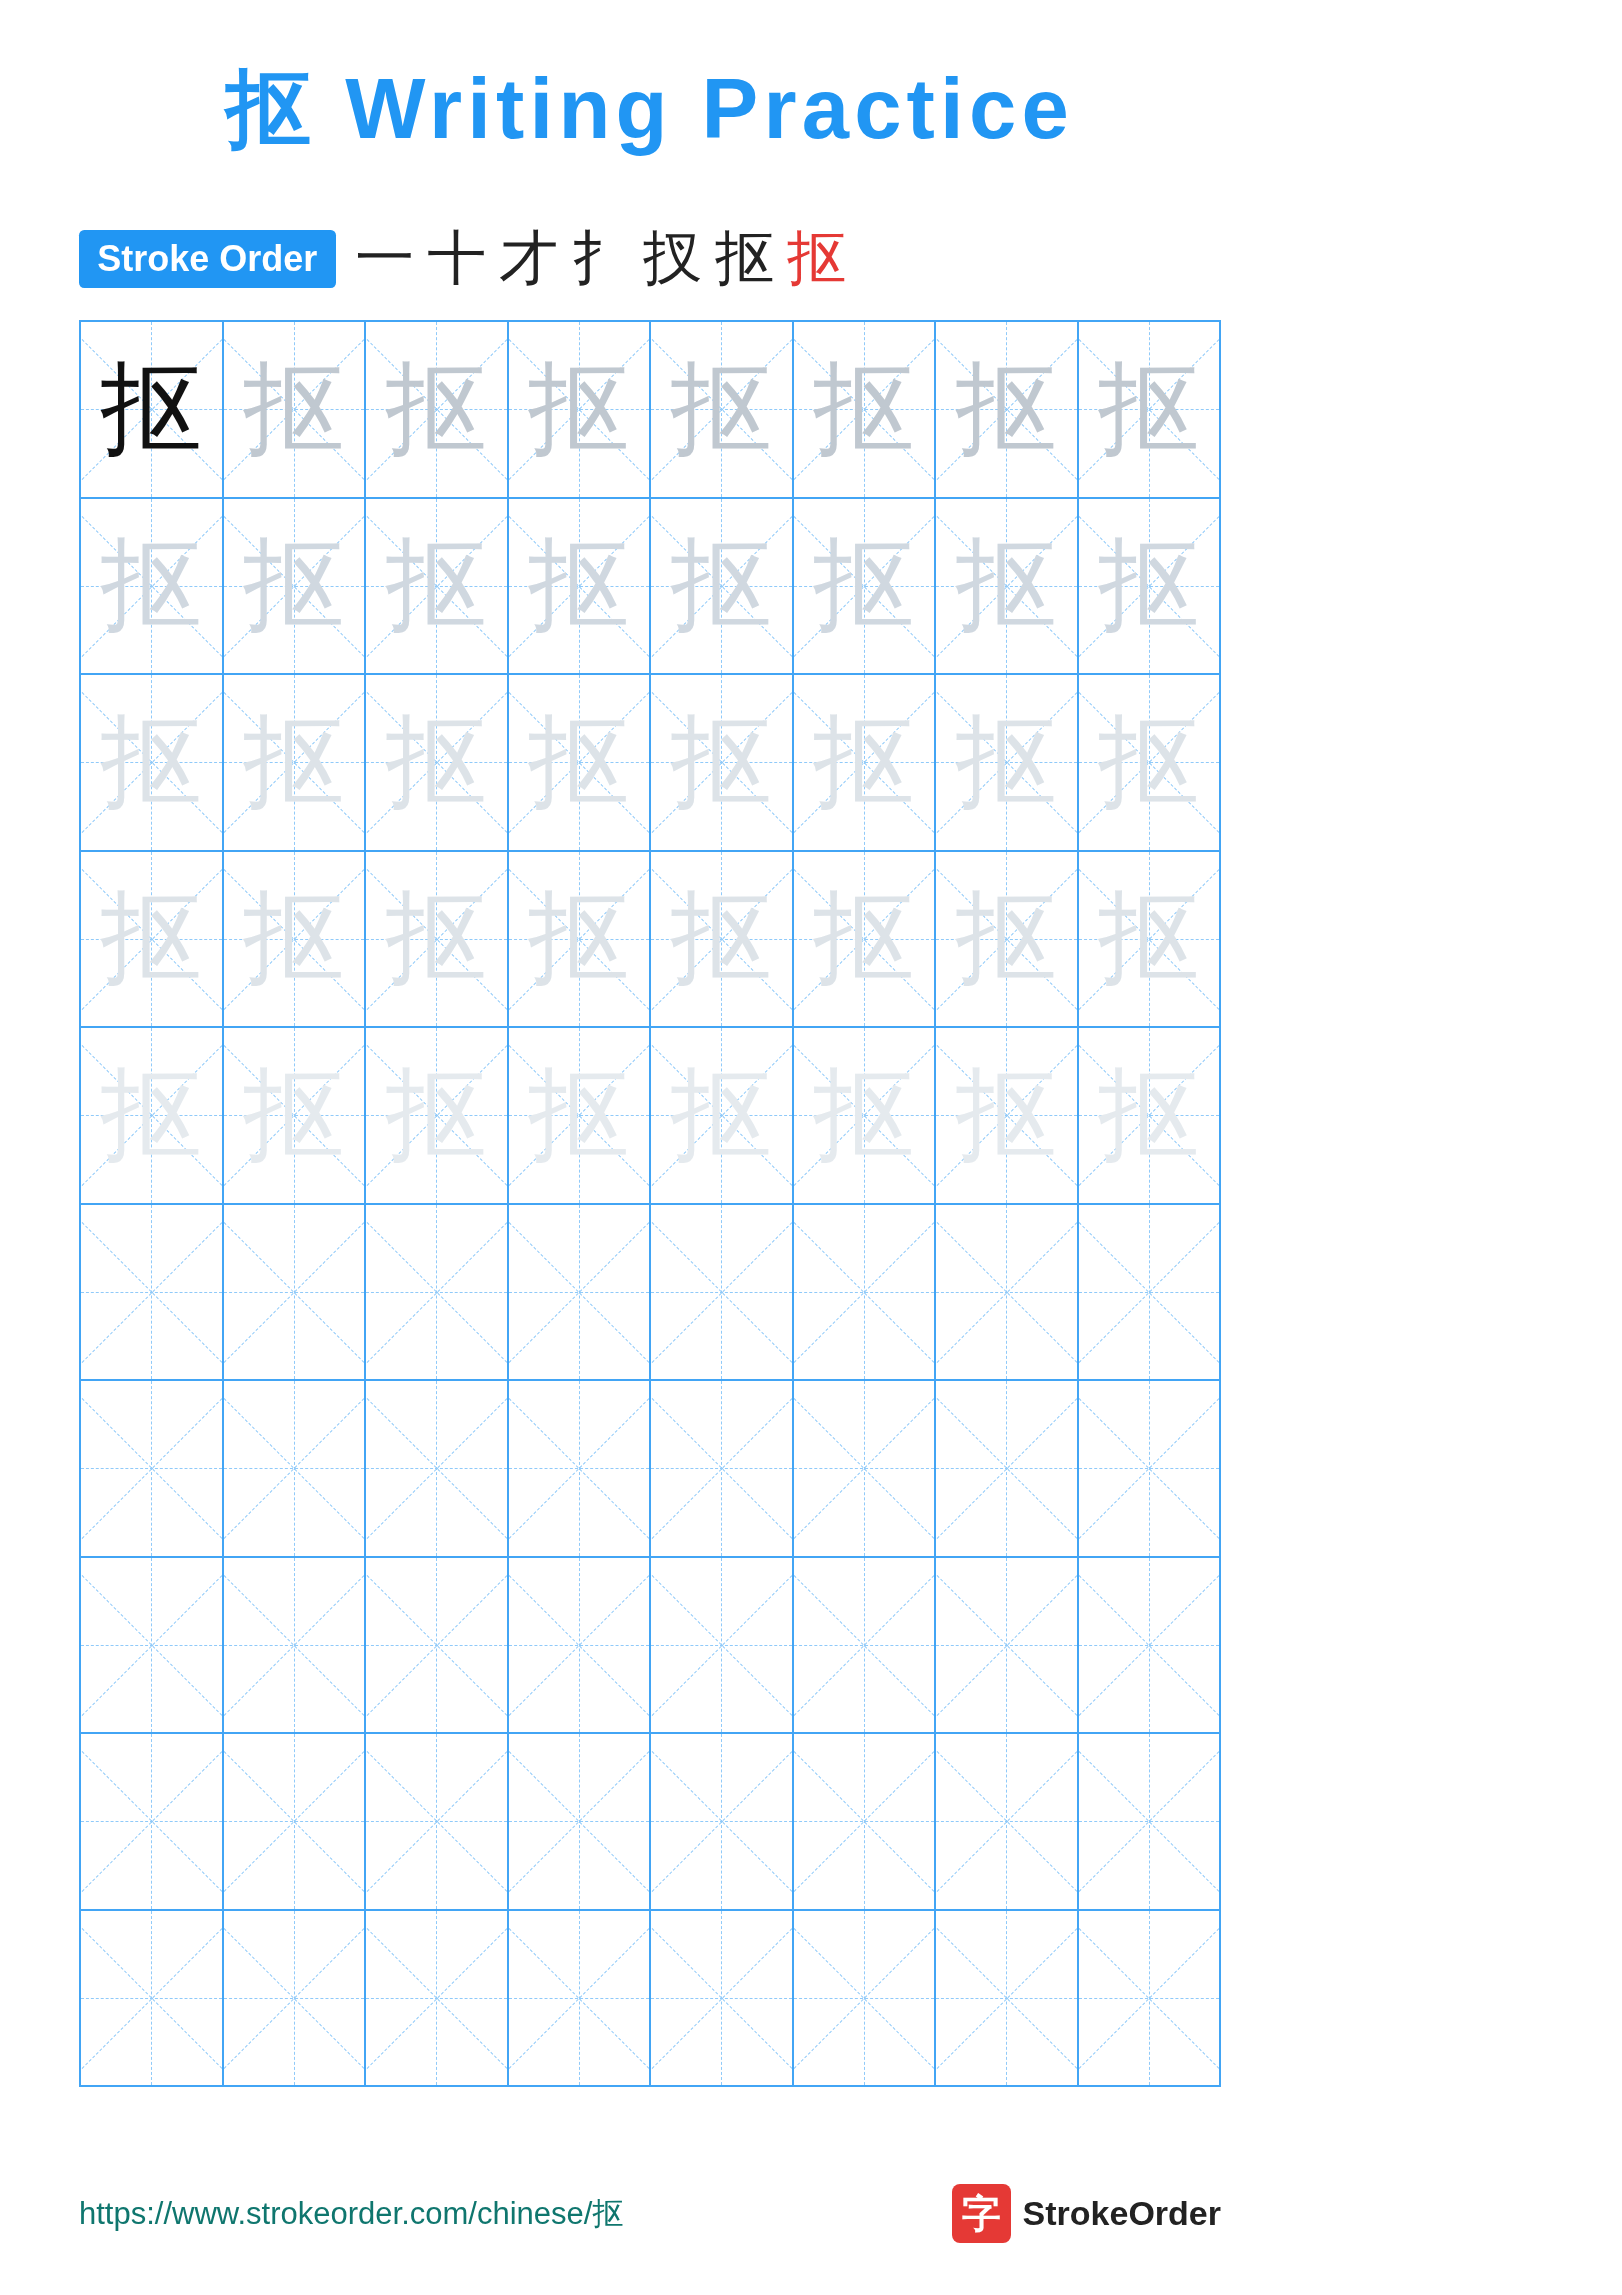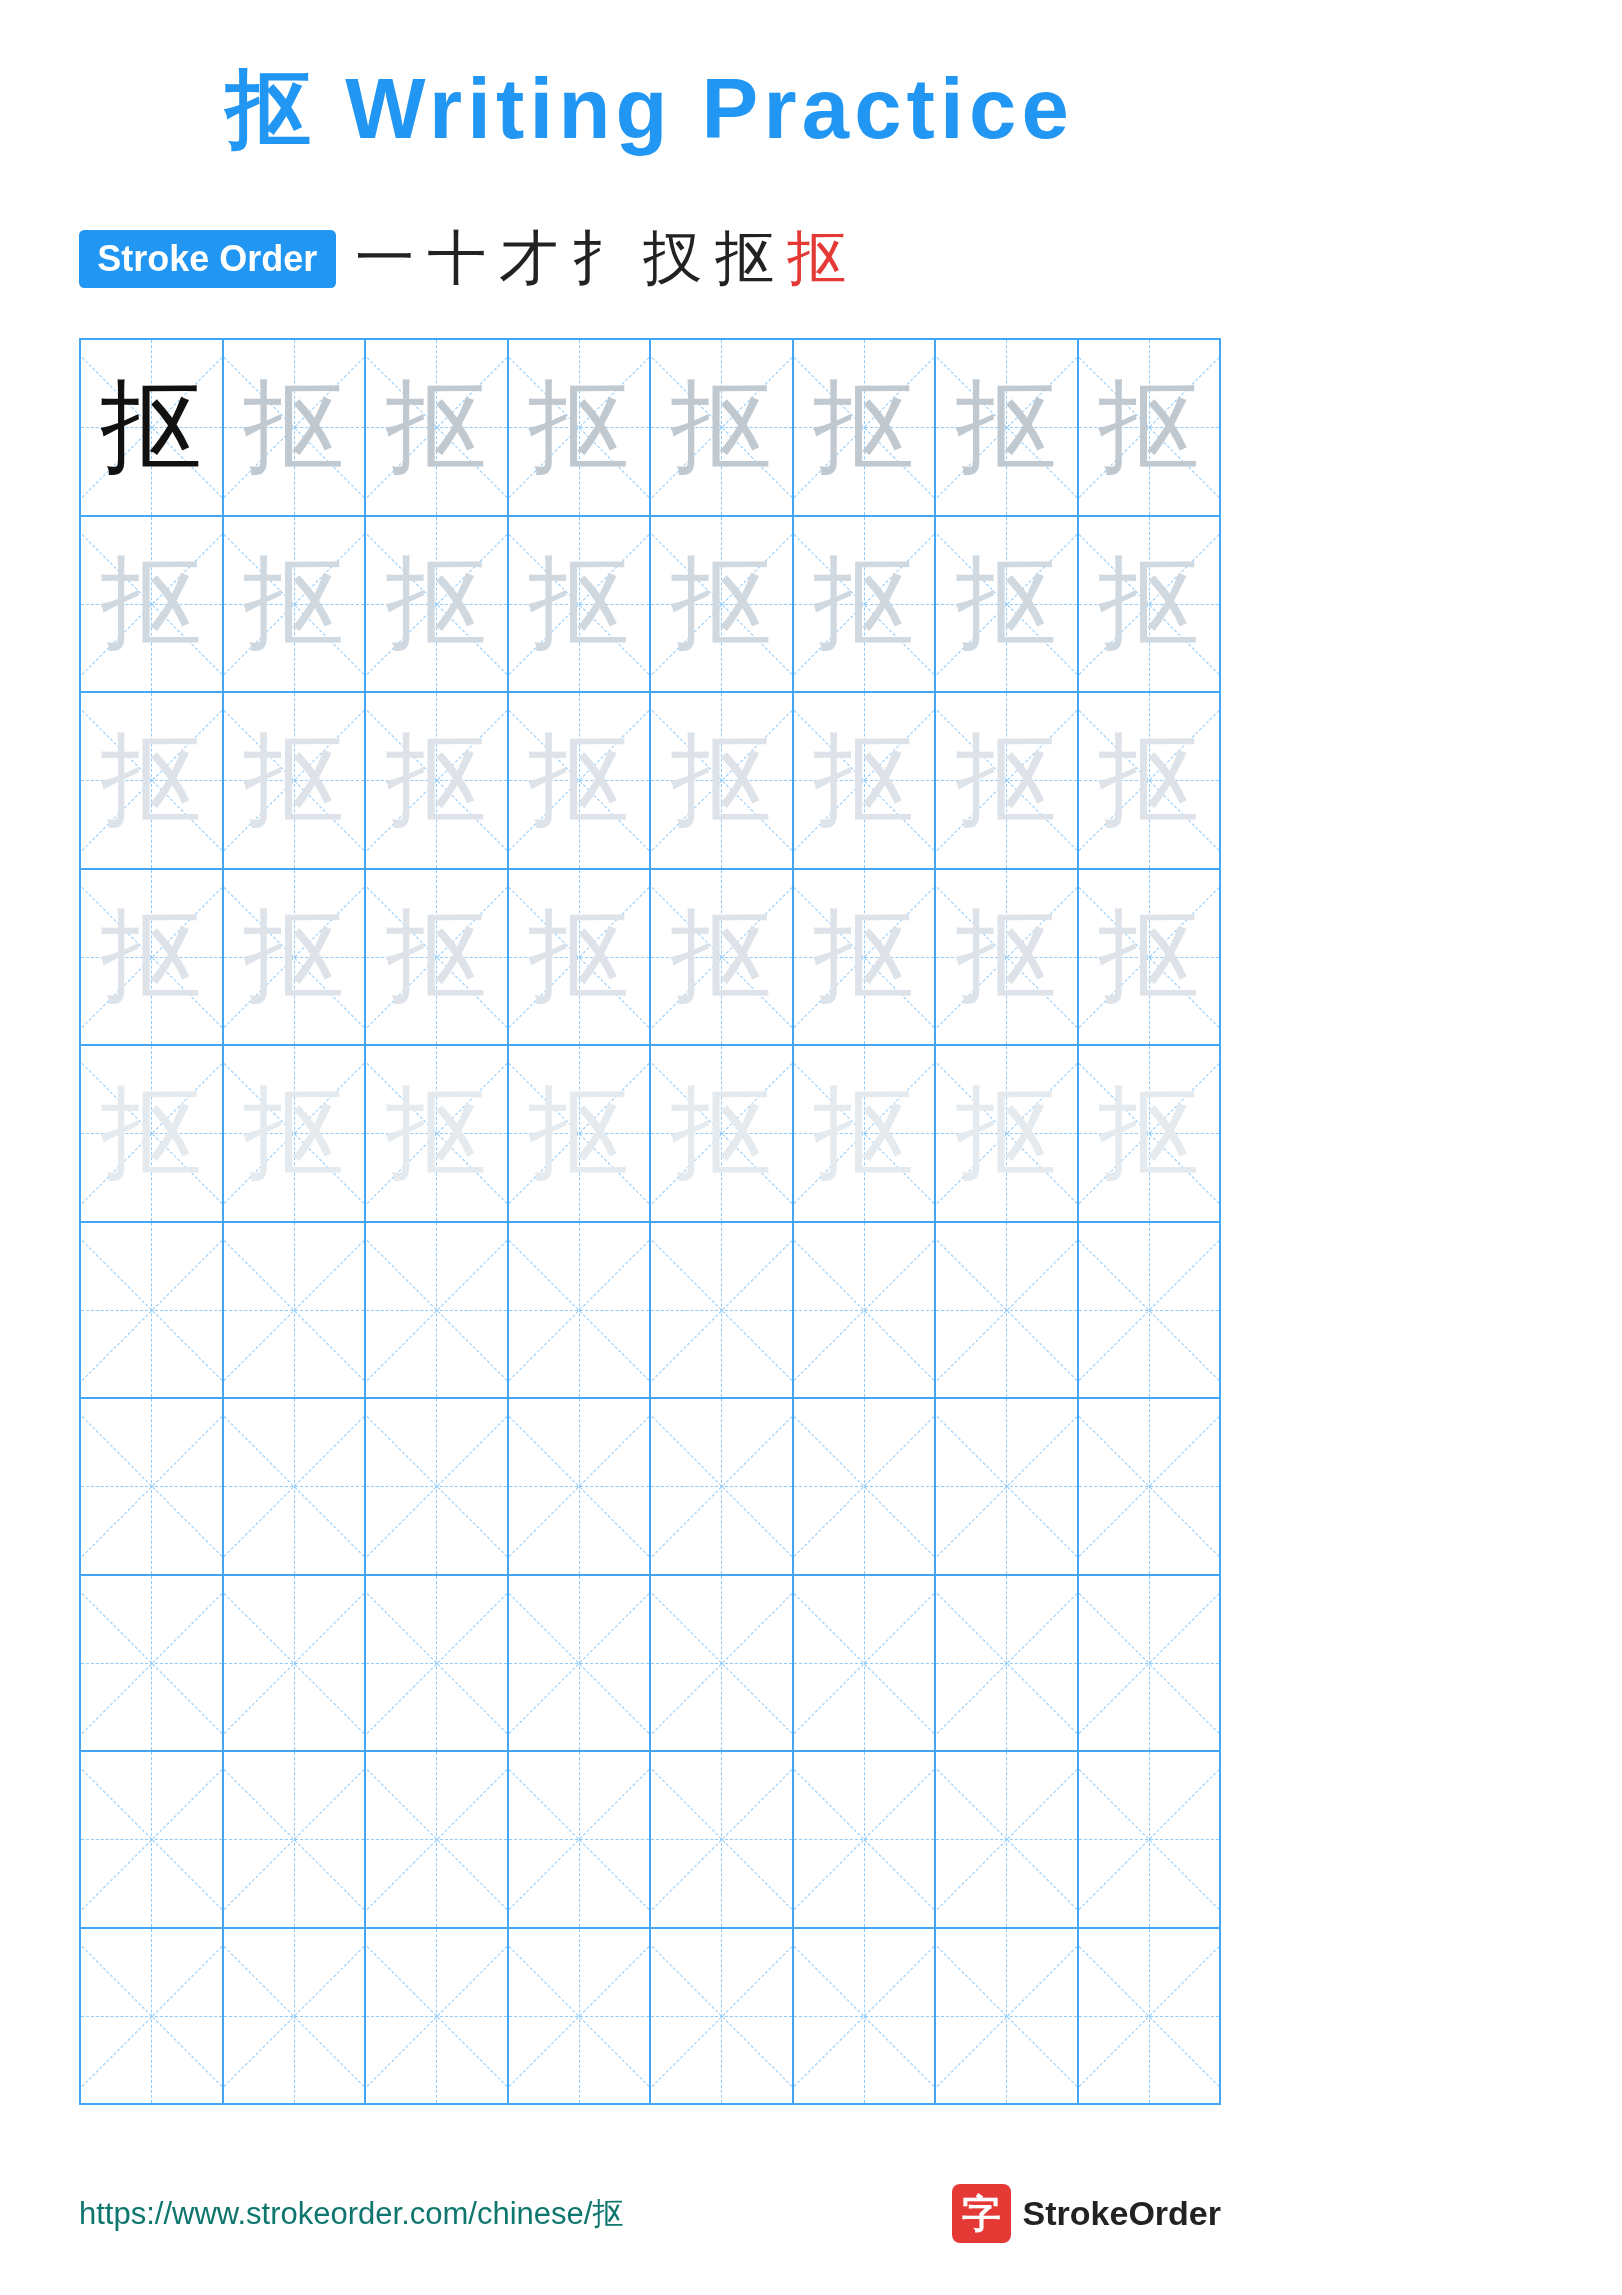--- a/index.html
+++ b/index.html
@@ -27,21 +27,21 @@
       font-weight: bold;
       color: #2196F3;
       margin-bottom: 52px;
       font-family: Arial, sans-serif;
       letter-spacing: 5.2px;
     }
 
     .stroke-order-row {
       display: flex;
       align-items: center;
-      margin-bottom: 39px;
+      margin-bottom: 21px;
       gap: 19.6px;
     }
 
     .stroke-order-badge {
       background: #2196F3;
       color: #fff;
       font-size: 36px;
       font-family: Arial, sans-serif;
       font-weight: bold;
       padding: 7.9px 18.3px;

